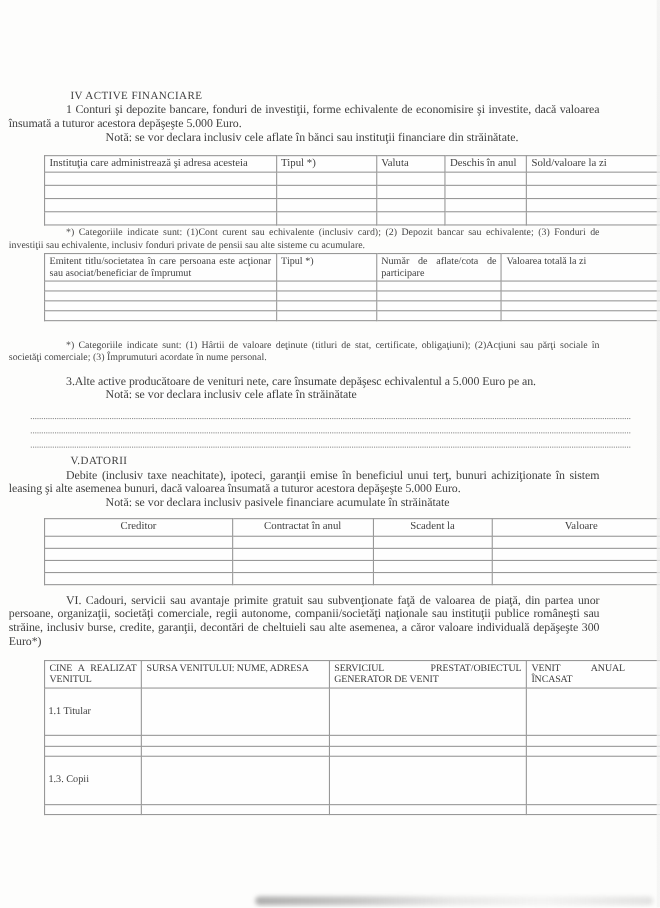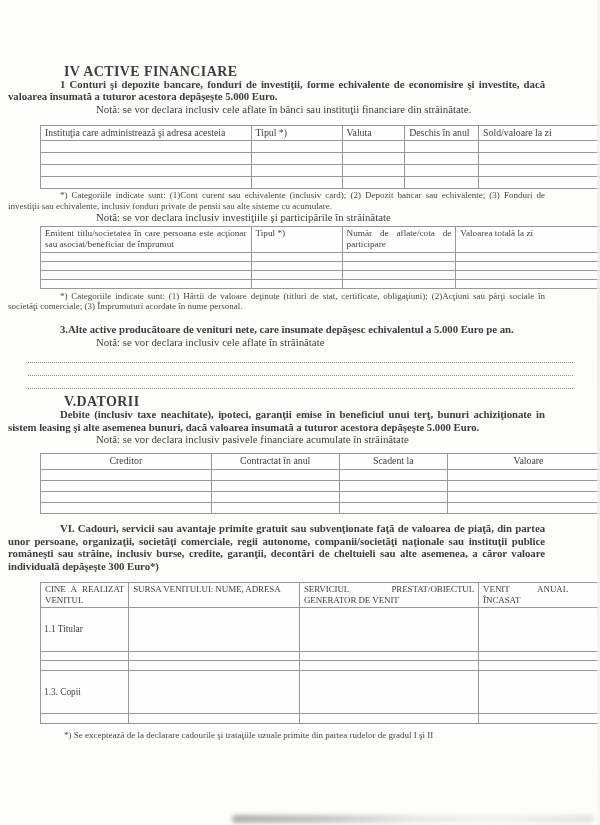--- a/index.html
+++ b/index.html
@@ -4,26 +4,26 @@
 <style>
   html,body{margin:0;padding:0}
   body{
     width:600px;height:825px;position:relative;overflow:hidden;
     background:#fdfdfc;
     font-family:"Liberation Serif", serif;
     color:#3e3e3e;
   }
   .content{position:absolute;left:8px;top:0;width:537px}
   .sec-title{
-    margin:0 0 0 56px;font-size:14px;line-height:13px;
-    letter-spacing:.4px;font-weight:bold;
+    margin:16px 0 0 56px;font-size:10px;line-height:13px;
+    letter-spacing:.4px;font-weight:normal;
   }
   .para{
     margin:0;font-size:10.8px;line-height:12.4px;
-    text-align:justify;letter-spacing:-.05px;font-weight:bold;
+    text-align:justify;letter-spacing:-.05px;
   }
   .indent{text-indent:52px}
   .note{margin:0;font-size:10.8px;line-height:12.4px;padding-left:88px;text-align:left}
   .fn{margin:0;font-size:9px;line-height:10.4px;text-align:justify;color:#474747}
   .fn-indent{text-indent:52px}
 
   table{
     border-collapse:collapse;table-layout:fixed;
     width:570px;margin-left:32px;
     background:#fefefe;
@@ -49,21 +49,21 @@
   .t3 td{height:10px}
 
   .t4{margin-top:10px}
   .t4 th{font-size:9px;line-height:10.6px;letter-spacing:-.1px}
   .t4 td{height:8.5px}
   .t4 td.lbl{font-size:9.3px;line-height:10.5px;padding:16px 3px;color:#424242}
   .hdr-narrow{display:block;width:85px;text-align:justify}
 
   .mt-fn1{margin-top:1px}
   .mt-p2{margin-top:10px}
-  .mt-fn2{margin-top:2px}
+  .mt-fn2{margin-top:16px}
   .mt-p3{margin-top:12px}
   .dots{margin-top:2px}
   .dotline{height:12px;border-bottom:1.4px dotted #8e8e8e;width:545px;margin-left:20px}
   .mt-v{margin-top:6px}
   .mt-p6{margin-top:8px}
   .mt-fn4{margin-top:6px;padding-left:56px;text-indent:0}
 
   .smudge{
     position:absolute;left:232px;top:815px;width:362px;height:8px;border-radius:4px;
     background:linear-gradient(90deg,
@@ -130,21 +130,20 @@
           <td></td>
           <td></td>
           <td></td>
           <td></td>
           <td></td>
         </tr>
       </tbody>
   </table>
   <p class="fn fn-indent mt-fn1">*) Categoriile indicate sunt: (1)Cont curent sau echivalente (inclusiv card); (2) Depozit bancar sau echivalente; (3) Fonduri de investiţii sau echivalente, inclusiv fonduri private de pensii sau alte sisteme cu acumulare.</p>
 
-  <p class="note">Notă: se vor declara inclusiv investiţiile şi participările în străinătate</p>
 
   <table class="t2">
     <colgroup>
         <col style="width:37%">
         <col style="width:16%">
         <col style="width:20%">
         <col style="width:27%">
       </colgroup>
     <thead>
       <tr>
@@ -284,18 +283,17 @@
         <td></td>
       </tr>
       <tr>
         <td></td>
         <td></td>
         <td></td>
         <td></td>
       </tr>
     </tbody>
   </table>
-  <p class="fn mt-fn4">*) Se exceptează de la declarare cadourile şi trataţiile uzuale primite din partea rudelor de gradul I şi II</p>
 
 </div>
 
 <div class="smudge"></div>
 <div class="edge-r"></div>
 
 </body></html>

